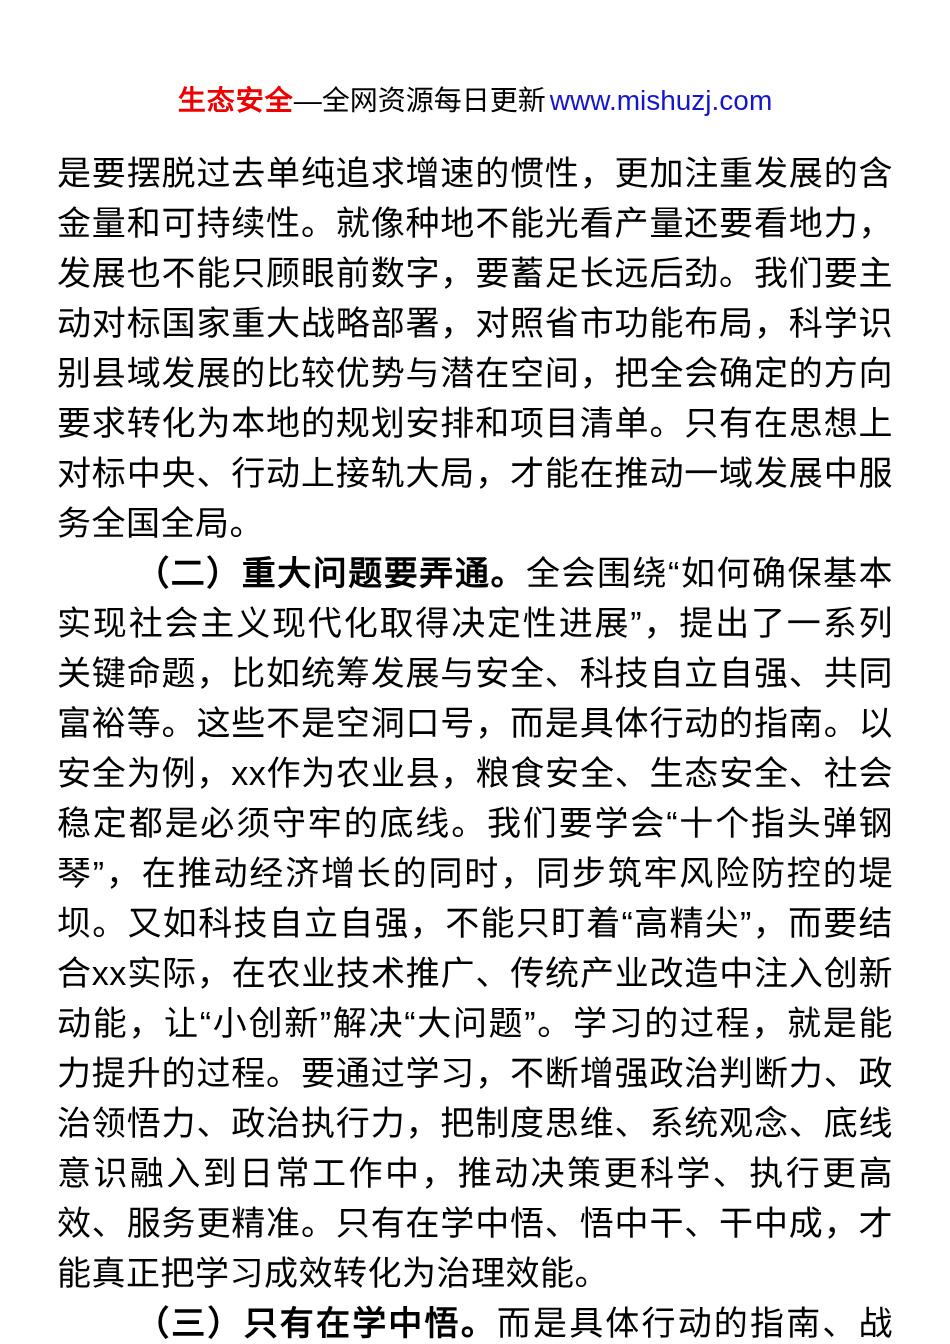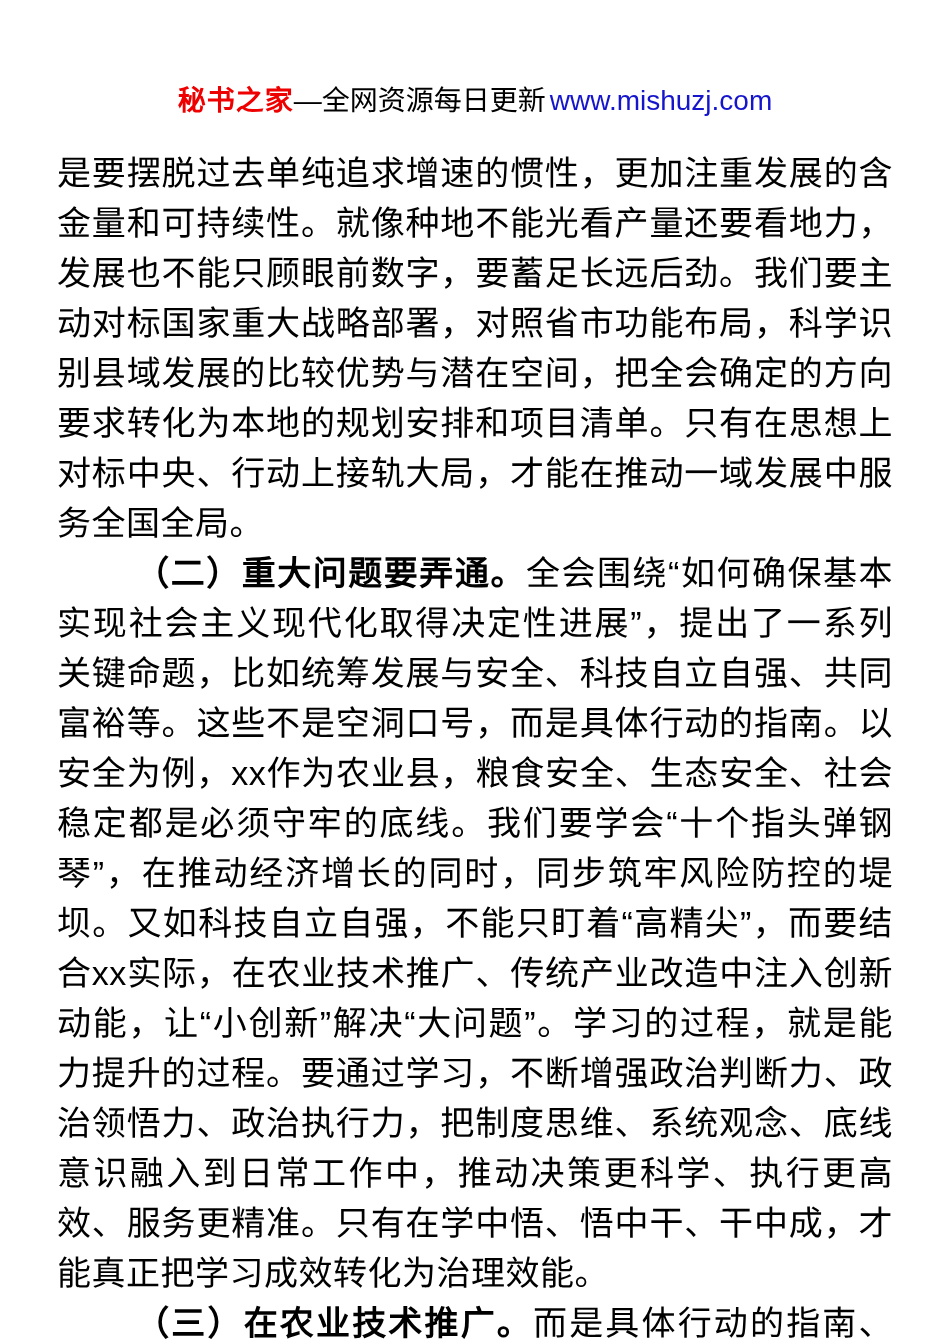--- a/index.html
+++ b/index.html
@@ -59,26 +59,26 @@
   .para-lead {
     font-weight: bold;
   }
 </style>
 </head>
 <body>
 
 <div class="page">
 
   <div class="doc-header">
-    <span class="brand">秘书之家</span><span class="header-sep">—</span><span class="tagline">全网资源每日更新</span><a class="site-url">www.mishuzj.com</a>
+    <span class="brand">生态安全</span><span class="header-sep">—</span><span class="tagline">全网资源每日更新</span><a class="site-url">www.mishuzj.com</a>
   </div>
 
   <div class="doc-body">
 
     <p><span class="para-lead"></span><span>是要摆脱过去单纯追求增速的惯性，更加注重发展的含金量和可持续性。就像种地不能光看产量还要看地力，发展也不能只顾眼前数字，要蓄足长远后劲。我们要主动对标国家重大战略部署，对照省市功能布局，科学识别县域发展的比较优势与潜在空间，把全会确定的方向要求转化为本地的规划安排和项目清单。只有在思想上对标中央、行动上接轨大局，才能在推动一域发展中服务全国全局。</span></p>
 
     <p class="indented"><span class="para-lead">（二）重大问题要弄通。</span><span>全会围绕“如何确保基本实现社会主义现代化取得决定性进展”，提出了一系列关键命题，比如统筹发展与安全、科技自立自强、共同富裕等。这些不是空洞口号，而是具体行动的指南。以安全为例，xx作为农业县，粮食安全、生态安全、社会稳定都是必须守牢的底线。我们要学会“十个指头弹钢琴”，在推动经济增长的同时，同步筑牢风险防控的堤坝。又如科技自立自强，不能只盯着“高精尖”，而要结合xx实际，在农业技术推广、传统产业改造中注入创新动能，让“小创新”解决“大问题”。学习的过程，就是能力提升的过程。要通过学习，不断增强政治判断力、政治领悟力、政治执行力，把制度思维、系统观念、底线意识融入到日常工作中，推动决策更科学、执行更高效、服务更精准。只有在学中悟、悟中干、干中成，才能真正把学习成效转化为治理效能。</span></p>
 
-    <p class="indented"><span class="para-lead">（三）在农业技术推广。</span><span>而是具体行动的指南、战略性，也有很强的操作性。比如“建设现代化产业体系”“扎实推进乡村全面振兴”等，直接关联xx的发展重点。我们要把顶层设计转化为基层实践的“施工图”，避免“上下一般粗”。例如，在产业体系构建上，不能盲目跟风追逐热点，</span></p>
+    <p class="indented"><span class="para-lead">（三）只有在学中悟。</span><span>而是具体行动的指南、战略性，也有很强的操作性。比如“建设现代化产业体系”“扎实推进乡村全面振兴”等，直接关联xx的发展重点。我们要把顶层设计转化为基层实践的“施工图”，避免“上下一般粗”。例如，在产业体系构建上，不能盲目跟风追逐热点，</span></p>
 
   </div>
 
 </div>
 
 </body></html>

